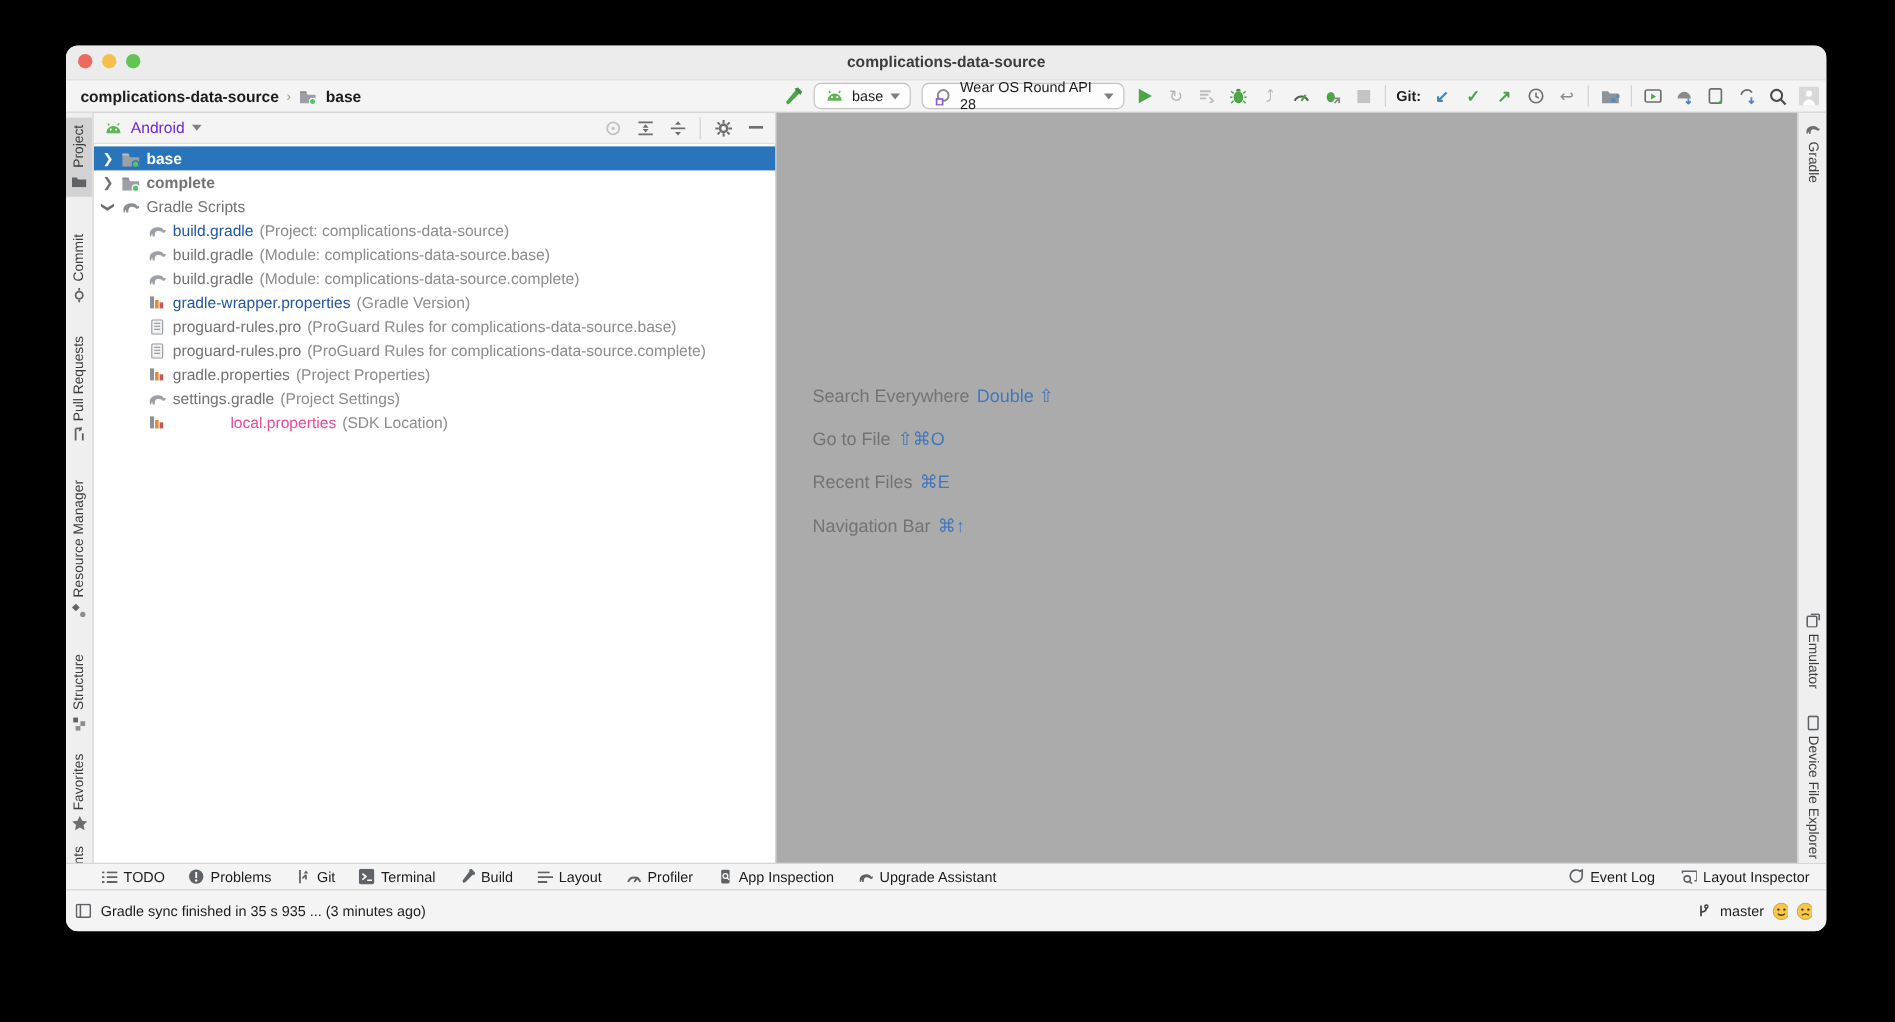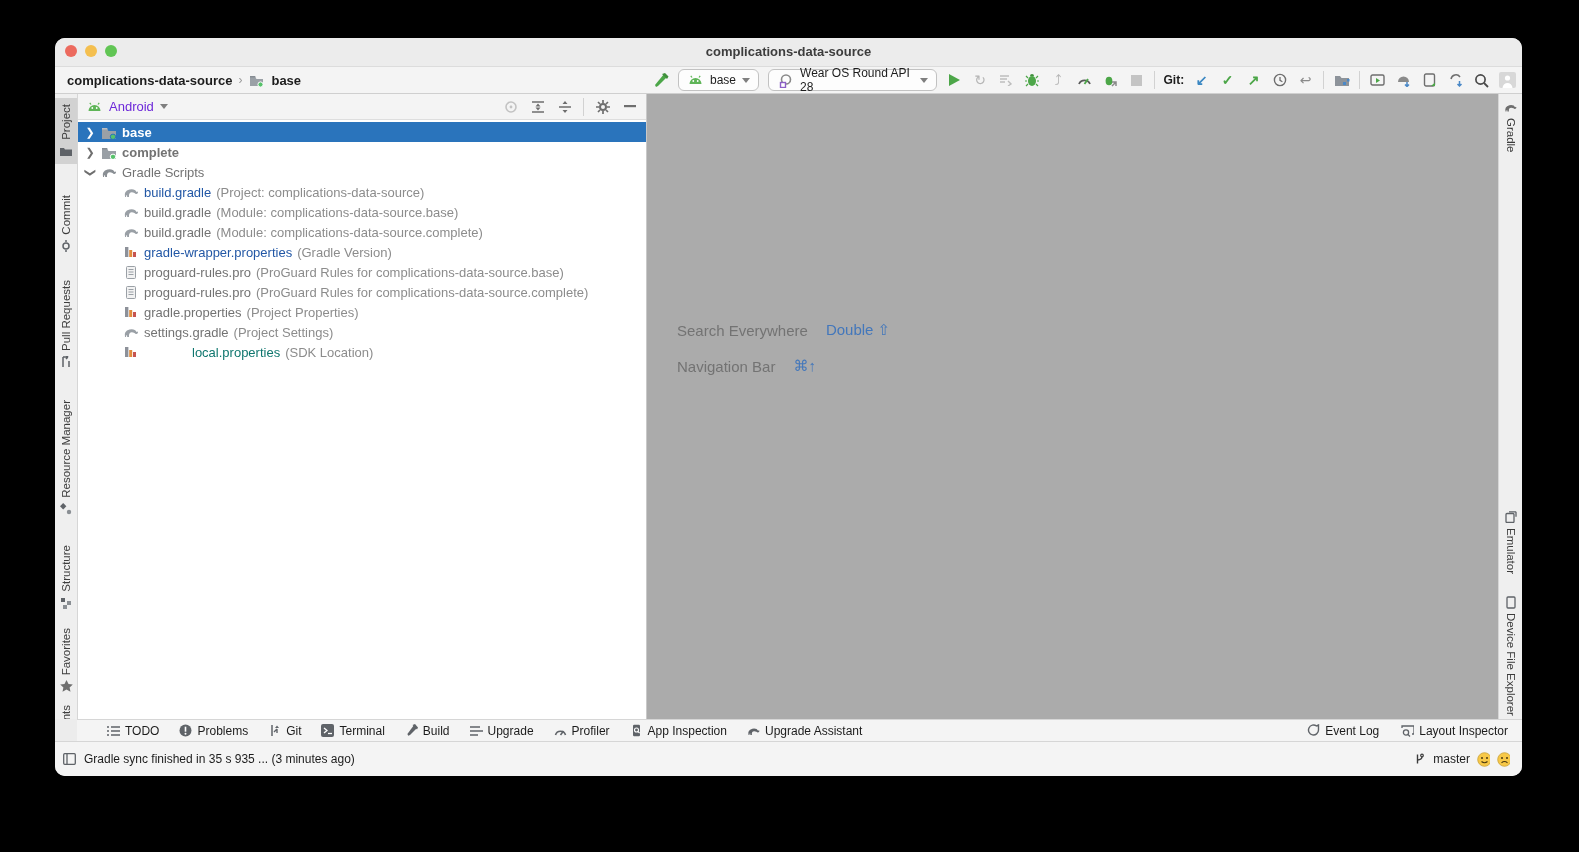--- a/index.html
+++ b/index.html
@@ -41,35 +41,35 @@
 
   
   .panel { width:569px; background:#fff; border-right:1px solid #c9c9c9; flex:0 0 auto; display:flex; flex-direction:column; }
   .panel-head { height:26px; background:#f4f4f4; border-bottom:1px solid #dedede; display:flex; align-items:center; padding:0 8px; gap:6px; font-size:13px; color:#6d28d9; flex:0 0 auto; }
   .ph-right { margin-left:auto; display:flex; align-items:center; gap:10px; }
   .tree { padding-top:2px; font-size:13px; color:#262626; }
   .row { height:20px; display:flex; align-items:center; gap:5px; padding-left:7px; white-space:nowrap; }
   .row .chev { width:10px; color:#6e6e6e; font-size:11px; text-align:center; flex:0 0 auto; }
   .row .chev.down { transform:rotate(90deg); }
   .row.child { padding-left:44px; }
-  .row .nm { color:#737373; } .row .nm.blue { color:#2257a5; } .row .nm.olive { color:#0f766e;padding-left:48px; }
+  .row .nm { color:#737373; } .row .nm.blue { color:#2257a5; } .row .nm.olive { color:#ec4899;padding-left:48px; }
   .row .ann { color:#8c8c8c; }
   .row.bold .nm { font-weight:700; }
   .row.selected { background:#2a74bc; }
   .row.selected .nm, .row.selected .chev { color:#fff; }
   .ticon { width:17px; height:16px; display:inline-flex; align-items:center; justify-content:center; flex:0 0 auto; }
 
   
   .editor { flex:1 1 auto; background:#ababab; position:relative; }
   .shortcuts { position:absolute; left:30px; top:218px; font-size:15px; }
-  .sc-line { height:36px; display:flex; align-items:center; gap:18px; color:#737373; }
+  .sc-line { height:36px; display:flex; align-items:center; gap:6px; color:#737373; }
   .sc-keys { color:#4377bb; }
 
   
-  .bottombar { height:22px; background:#f4f4f4; border-top:1px solid #d6d6d6; display:flex; align-items:center; padding:0 14px 0 30px; gap:20px; font-size:12px; color:#1c1c1c; flex:0 0 auto;margin-left:22px; }
+  .bottombar { height:22px; background:#f4f4f4; border-top:1px solid #d6d6d6; display:flex; align-items:center; padding:0 14px 0 30px; gap:20px; font-size:12px; color:#1c1c1c; flex:0 0 auto; }
   .bb-item { display:flex; align-items:center; gap:5px; }
   .bb-right { margin-left:auto; display:flex; gap:22px; }
   .bb-ico { width:13px; height:13px; display:inline-flex; align-items:center; justify-content:center; }
   .statusbar { height:35px; background:#f4f4f4; border-top:1px solid #d6d6d6; display:flex; align-items:center; padding:0 12px 0 8px; gap:8px; font-size:12px; color:#1c1c1c; flex:0 0 auto; }
   .sb-right { margin-left:auto; display:flex; align-items:center; gap:7px; }
   svg { display:block; }
 </style>
 </head>
 <body>
 
@@ -470,20 +470,28 @@
       </div>
     </div>
 
     <div class="editor">
       <div class="shortcuts">
         <div class="sc-line">
           <span>Search Everywhere</span>
           <span class="sc-keys">Double ⇧</span>
         </div>
         <div class="sc-line">
+          <span>Go to File</span>
+          <span class="sc-keys">⇧⌘O</span>
+        </div>
+        <div class="sc-line">
+          <span>Recent Files</span>
+          <span class="sc-keys">⌘E</span>
+        </div>
+        <div class="sc-line">
           <span>Navigation Bar</span>
           <span class="sc-keys">⌘↑</span>
         </div>
       </div>
     </div>
 
     <div class="strip right">
       <div class="vtab" style="top:6px">
         <span class="s-ico">
             <svg width="14" height="10">
@@ -559,21 +567,21 @@
           </svg>
         </span>
       <span>Build</span>
     </span>
     <span class="bb-item">
       <span class="bb-ico">
           <svg width="13" height="10">
             <path d="M0 1h10M0 5h13M0 9h8" stroke="#5f6368" stroke-width="1.5"></path>
           </svg>
         </span>
-      <span>Upgrade</span>
+      <span>Layout</span>
     </span>
     <span class="bb-item">
       <span class="bb-ico">
           <svg width="13" height="10">
             <path d="M1.5 9a5.2 5.2 0 0 1 10 0" fill="none" stroke="#5f6368" stroke-width="1.6"></path>
             <path d="M6.5 9L9.5 5" stroke="#5f6368" stroke-width="1.6"></path>
           </svg>
         </span>
       <span>Profiler</span>
     </span>

